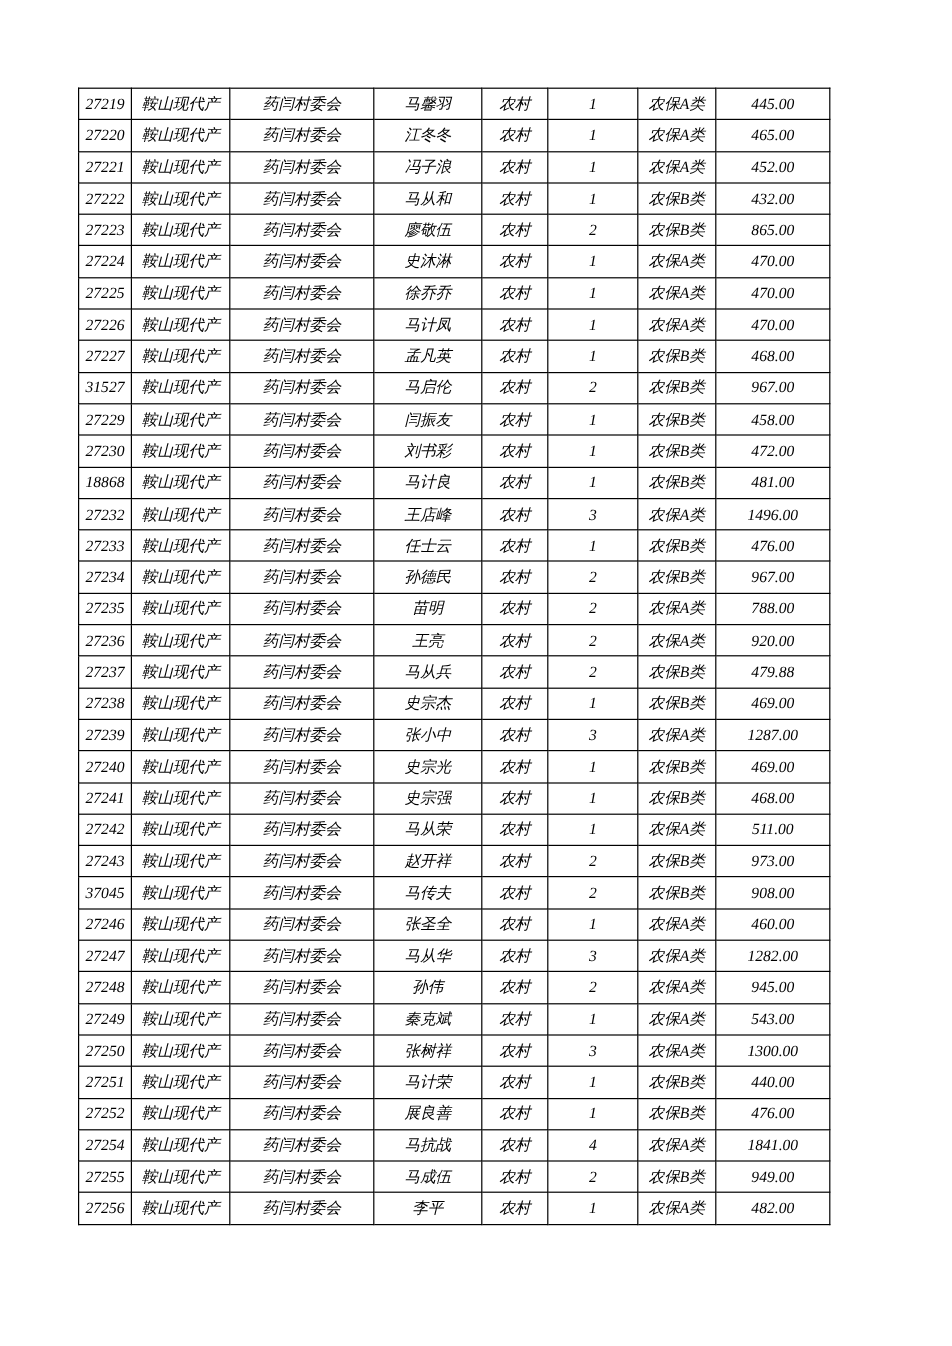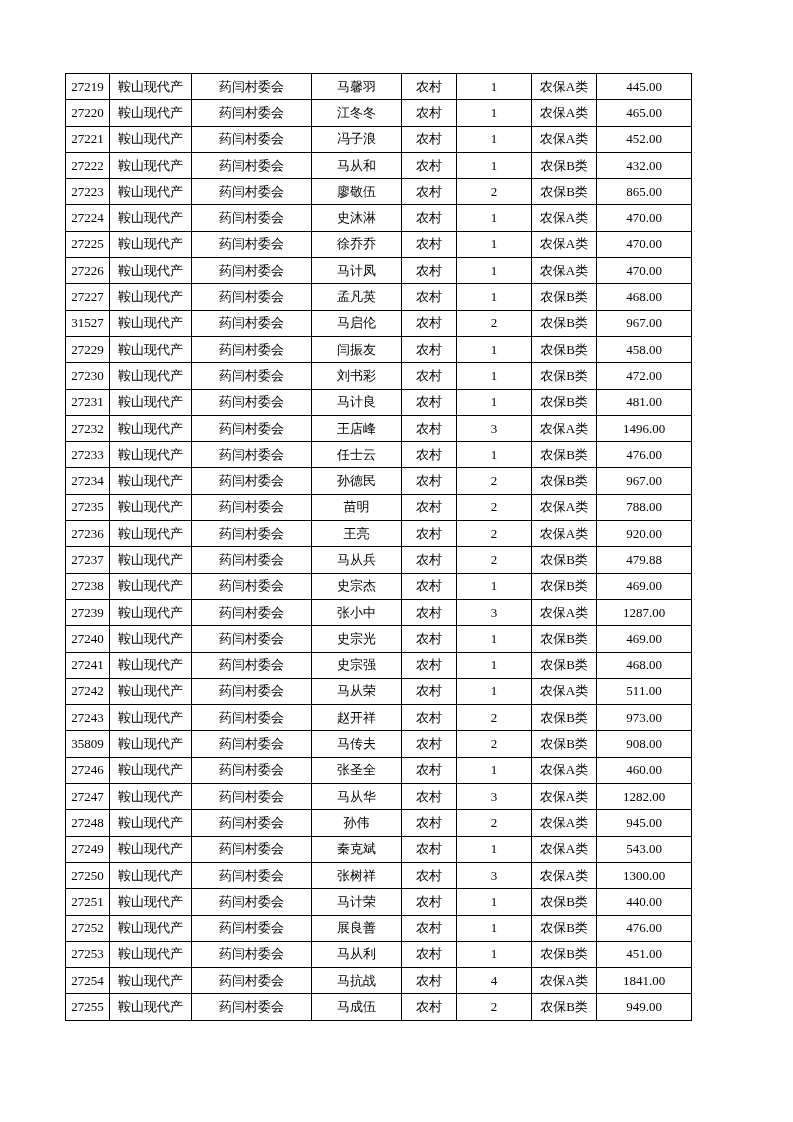--- a/index.html
+++ b/index.html
@@ -14,20 +14,21 @@
     color: #000000;
   }
   table.grid {
     position: absolute;
     left: 65px;
     top: 73px;
     width: 626px;
     border-collapse: collapse;
     table-layout: fixed;
     font-size: 13px;
+    font-style: italic;
   }
   table.grid td {
     border: 1px solid #000000;
     height: 25.3px;
     padding: 0;
     vertical-align: middle;
     text-align: center;
     overflow: hidden;
     white-space: nowrap;
   }
@@ -165,21 +166,21 @@
           <td class="c0">27230</td>
           <td class="c1">鞍山现代产</td>
           <td class="c2">药闫村委会</td>
           <td class="c3">刘书彩</td>
           <td class="c4">农村</td>
           <td class="c5">1</td>
           <td class="c6">农保B类</td>
           <td class="c7">472.00</td>
         </tr>
         <tr>
-          <td class="c0">27231</td>
+          <td class="c0">18868</td>
           <td class="c1">鞍山现代产</td>
           <td class="c2">药闫村委会</td>
           <td class="c3">马计良</td>
           <td class="c4">农村</td>
           <td class="c5">1</td>
           <td class="c6">农保B类</td>
           <td class="c7">481.00</td>
         </tr>
         <tr>
           <td class="c0">27232</td>
@@ -295,21 +296,21 @@
           <td class="c0">27243</td>
           <td class="c1">鞍山现代产</td>
           <td class="c2">药闫村委会</td>
           <td class="c3">赵开祥</td>
           <td class="c4">农村</td>
           <td class="c5">2</td>
           <td class="c6">农保B类</td>
           <td class="c7">973.00</td>
         </tr>
         <tr>
-          <td class="c0">35809</td>
+          <td class="c0">37045</td>
           <td class="c1">鞍山现代产</td>
           <td class="c2">药闫村委会</td>
           <td class="c3">马传夫</td>
           <td class="c4">农村</td>
           <td class="c5">2</td>
           <td class="c6">农保B类</td>
           <td class="c7">908.00</td>
         </tr>
         <tr>
           <td class="c0">27246</td>
@@ -375,44 +376,44 @@
           <td class="c0">27252</td>
           <td class="c1">鞍山现代产</td>
           <td class="c2">药闫村委会</td>
           <td class="c3">展良善</td>
           <td class="c4">农村</td>
           <td class="c5">1</td>
           <td class="c6">农保B类</td>
           <td class="c7">476.00</td>
         </tr>
         <tr>
-          <td class="c0">27253</td>
-          <td class="c1">鞍山现代产</td>
-          <td class="c2">药闫村委会</td>
-          <td class="c3">马从利</td>
-          <td class="c4">农村</td>
-          <td class="c5">1</td>
-          <td class="c6">农保B类</td>
-          <td class="c7">451.00</td>
-        </tr>
-        <tr>
           <td class="c0">27254</td>
           <td class="c1">鞍山现代产</td>
           <td class="c2">药闫村委会</td>
           <td class="c3">马抗战</td>
           <td class="c4">农村</td>
           <td class="c5">4</td>
           <td class="c6">农保A类</td>
           <td class="c7">1841.00</td>
         </tr>
         <tr>
           <td class="c0">27255</td>
           <td class="c1">鞍山现代产</td>
           <td class="c2">药闫村委会</td>
           <td class="c3">马成伍</td>
           <td class="c4">农村</td>
           <td class="c5">2</td>
           <td class="c6">农保B类</td>
           <td class="c7">949.00</td>
+        </tr>
+        <tr>
+          <td class="c0">27256</td>
+          <td class="c1">鞍山现代产</td>
+          <td class="c2">药闫村委会</td>
+          <td class="c3">李平</td>
+          <td class="c4">农村</td>
+          <td class="c5">1</td>
+          <td class="c6">农保A类</td>
+          <td class="c7">482.00</td>
         </tr>
       </tbody>
   </table>
 </div>
 
 </body></html>

